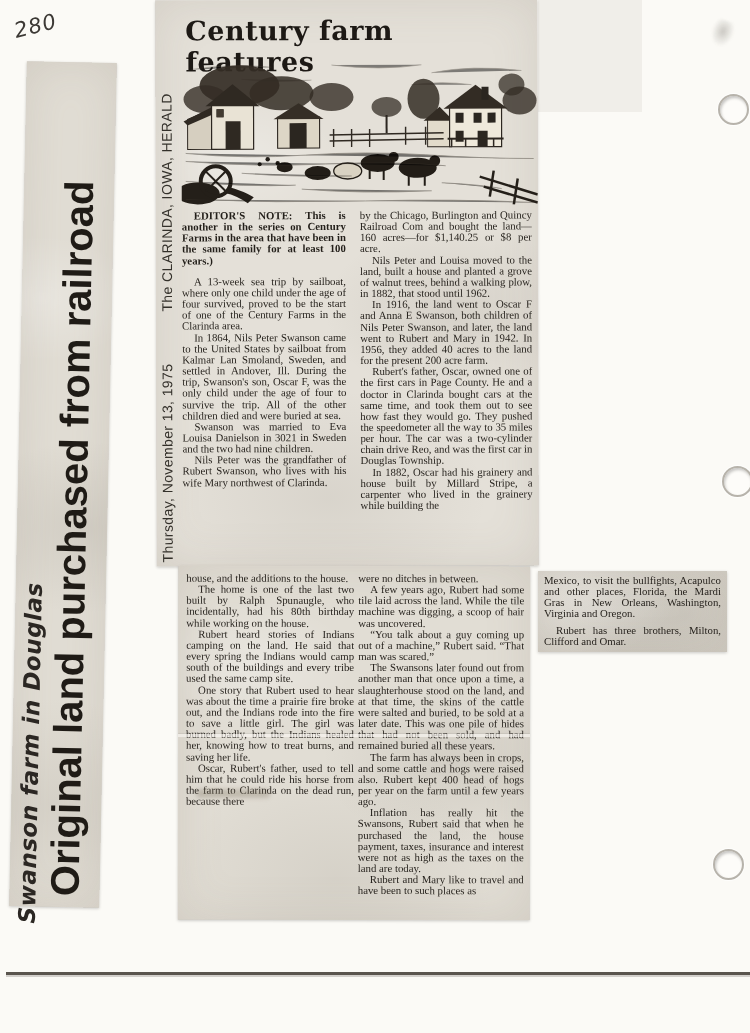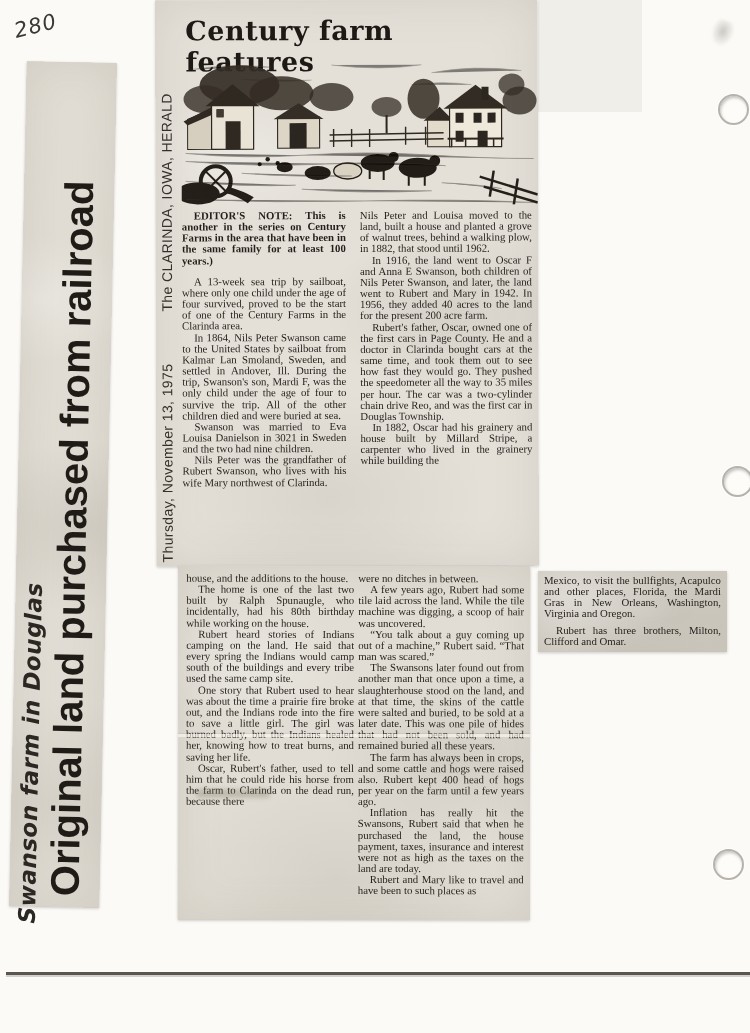--- a/index.html
+++ b/index.html
@@ -215,25 +215,26 @@
       <path d="M4 126 q60 6 110 4"></path>
       <path d="M120 134 q60 5 130 2"></path>
       <path d="M4 144 q90 4 180 2 t168 2"></path>
       <path d="M260 128 q40 2 60 6"></path>
     </g>
   </svg>
 
   <div class="col m-col1">
       <p>EDITOR'S NOTE: This is another in the series on Century Farms in the area that have been in the same family for at least 100 years.)</p>
       <p>A 13-week sea trip by sailboat, where only one child under the age of four survived, proved to be the start of one of the Century Farms in the Clarinda area.</p>
-      <p>In 1864, Nils Peter Swanson came to the United States by sailboat from Kalmar Lan Smoland, Sweden, and settled in Andover, Ill. During the trip, Swanson's son, Mardi F, was the only child under the age of four to survive the trip. All of the other children died and were buried at sea.</p>
+      <p>In 1864, Nils Peter Swanson came to the United States by sailboat from Kalmar Lan Smoland, Sweden, and settled in Andover, Ill. During the trip, Swanson's son, Oscar F, was the only child under the age of four to survive the trip. All of the other children died and were buried at sea.</p>
       <p>Swanson was married to Eva Louisa Danielson in 3021 in Sweden and the two had nine children.</p>
       <p>Nils Peter was the grandfather of Rubert Swanson, who lives with his wife Mary northwest of Clarinda.</p>
     </div>
   <div class="col m-col2 cont">
+      <p>by the Chicago, Burlington and Quincy Railroad Com and bought the land—160 acres—for $1,140.25 or $8 per acre.</p>
       <p>Nils Peter and Louisa moved to the land, built a house and planted a grove of walnut trees, behind a walking plow, in 1882, that stood until 1962.</p>
       <p>In 1916, the land went to Oscar F and Anna E Swanson, both children of Nils Peter Swanson, and later, the land went to Rubert and Mary in 1942. In 1956, they added 40 acres to the land for the present 200 acre farm.</p>
       <p>Rubert's father, Oscar, owned one of the first cars in Page County. He and a doctor in Clarinda bought cars at the same time, and took them out to see how fast they would go. They pushed the speedometer all the way to 35 miles per hour. The car was a two-cylinder chain drive Reo, and was the first car in Douglas Township.</p>
       <p>In 1882, Oscar had his grainery and house built by Millard Stripe, a carpenter who lived in the grainery while building the</p>
     </div>
 </div>
 
 <div class="newsprint clip-lower">
   <div class="col l-col1 cont">
       <p>house, and the additions to the house.</p>

